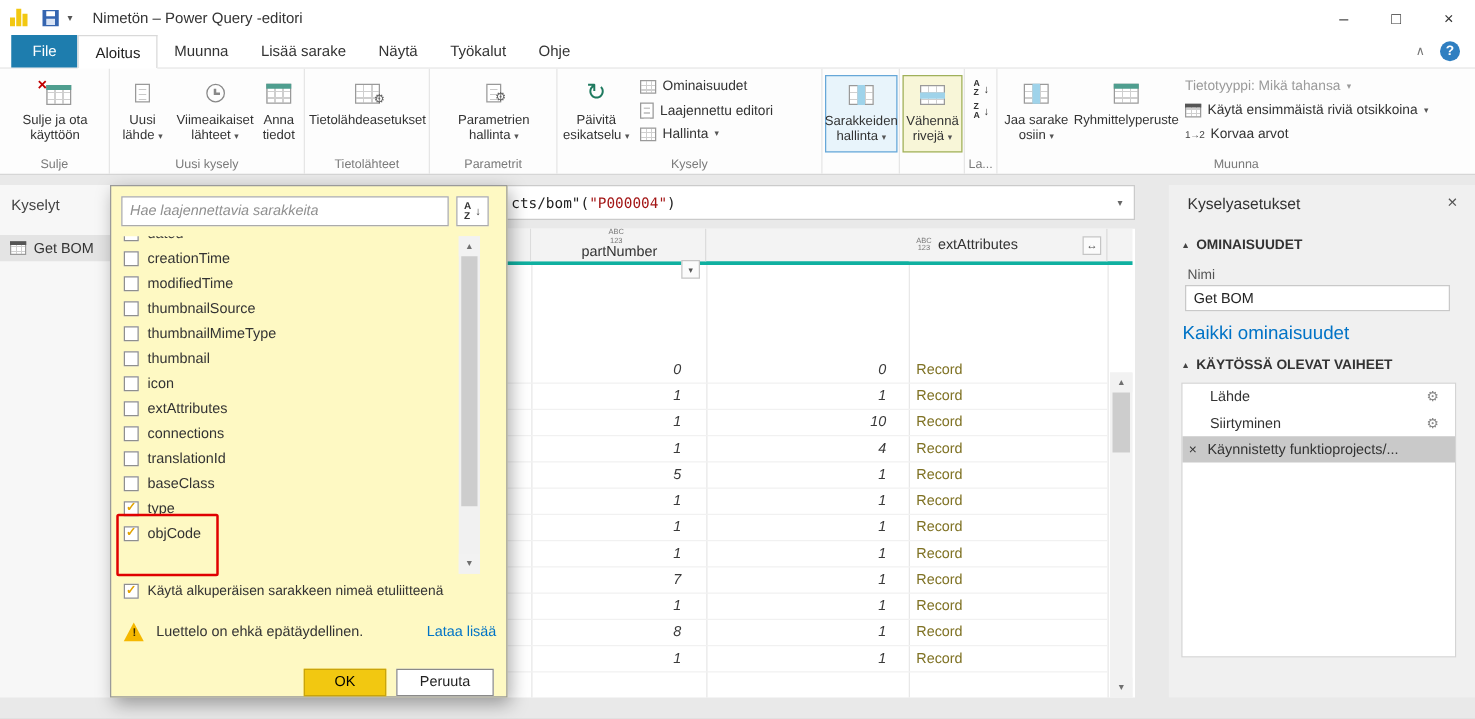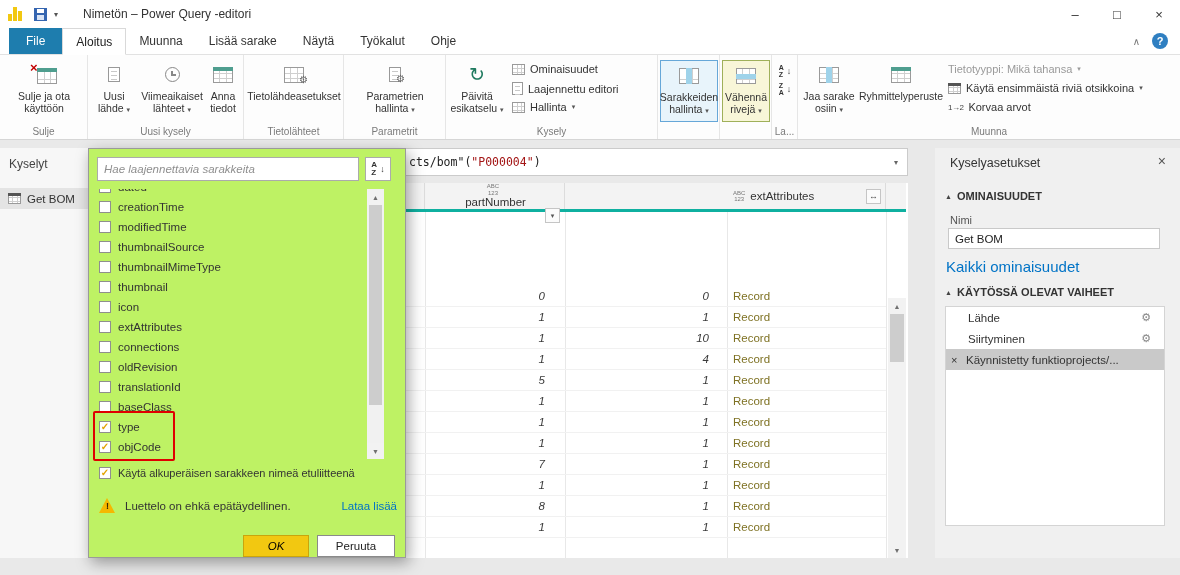--- a/index.html
+++ b/index.html
@@ -9,21 +9,21 @@
 
   
   .titlebar{position:absolute;left:0;top:0;width:100%;height:28px;background:#fff;display:flex;align-items:center;}
   .pbi-logo{display:flex;align-items:flex-end;gap:1px;margin-left:8px;height:14px;}
   .pbi-logo i{display:block;width:4px;background:#F2C811;}
   .pbi-b1{height:7px}.pbi-b2{height:14px}.pbi-b3{height:10px}
   .save-icon{width:13px;height:13px;background:#3565B0;margin-left:12px;position:relative;}
   .save-icon::before{content:"";position:absolute;left:3px;top:1px;width:7px;height:4px;background:#fff;}
   .save-icon::after{content:"";position:absolute;left:3px;bottom:1px;width:7px;height:5px;background:#d9e4f5;}
   .qat-caret{font-size:8px;color:#555;margin-left:7px;}
-  .title-text{margin-left:25px;font-size:12px;color:#333;}
+  .title-text{margin-left:16px;font-size:12px;color:#333;}
   .win-controls{margin-left:auto;display:flex;}
   .win-btn{width:42px;height:28px;display:flex;align-items:center;justify-content:center;font-size:13px;color:#333;}
 
   
   .tabrow{position:absolute;left:0;top:28px;width:100%;height:27px;background:#fff;display:flex;align-items:stretch;border-bottom:1px solid #e2e2e2;}
   .tab-file{background:#1E7DAE;color:#fff;padding:0 17px;display:flex;align-items:center;margin-left:9px;}
   .tab{padding:0 13px;display:flex;align-items:center;color:#333;}
   .tab.active{background:#fff;border:1px solid #d9d9d9;border-bottom:1px solid #fff;margin-bottom:-1px;color:#222;}
   .tabrow-right{margin-left:auto;display:flex;align-items:center;gap:12px;padding-right:12px;}
   .ribbon-collapse{color:#777;font-size:10px;}
@@ -123,21 +123,21 @@
   .steps{position:absolute;left:10px;top:158px;width:220px;height:220px;background:#fff;border:1px solid #d4d4d4;}
   .step{height:21px;display:flex;align-items:center;padding:0 13px 0 22px;font-size:11.5px;color:#333;white-space:nowrap;overflow:hidden;}
   .step .gear{margin-left:auto;font-size:11px;color:#888;}
   .step.selected{background:#c9c9c9;padding-left:5px;}
   .step .del{width:15px;font-size:11px;color:#333;flex:0 0 auto;}
 
   
   .statusbar{position:absolute;left:0;top:558px;width:100%;height:17px;background:#f0f0f0;border-top:1px solid #d8d8d8;display:flex;align-items:center;padding-left:8px;font-size:9.5px;letter-spacing:.5px;color:#444;}
 
   
-  .dialog{position:absolute;left:88px;top:148px;width:318px;height:410px;background:#bef264;border:1px solid #9a9a9a;box-shadow:3px 5px 14px rgba(0,0,0,.35);z-index:60;}
+  .dialog{position:absolute;left:88px;top:148px;width:318px;height:410px;background:#fef9c3;border:1px solid #9a9a9a;box-shadow:3px 5px 14px rgba(0,0,0,.35);z-index:60;}
   .dlg-search{position:absolute;left:8px;top:8px;width:262px;height:24px;border:1px solid #ababab;font-size:11.5px;padding:0 6px;font-family:"Liberation Sans",sans-serif;}
   .dlg-search::placeholder{font-style:italic;color:#8f8f8f;}
   .dlg-az{position:absolute;left:276px;top:8px;width:26px;height:24px;border:1px solid #ababab;display:flex;align-items:center;justify-content:center;gap:1px;background:#fff;}
   .dlg-az .az-letters{width:8px;font-size:8px;line-height:8px;}
   .dlg-list{position:absolute;left:8px;top:40px;width:264px;height:270px;overflow:hidden;}
   .chk-item{display:flex;align-items:center;height:20px;gap:7px;padding-left:2px;}
   .chk-item.clip{margin-top:-12px;}
   .cb{width:12px;height:12px;border:1px solid #8f8f8f;background:#fff;display:flex;align-items:center;justify-content:center;flex:0 0 auto;}
   .cb-mark{font-size:10px;font-weight:bold;color:#E2A300;line-height:1;}
   .cb-label{font-size:11.5px;color:#333;}
@@ -146,21 +146,21 @@
   .red-box{position:absolute;left:4px;top:262px;width:82px;height:50px;border:2px solid #E00000;border-radius:2px;z-index:70;}
   .dlg-prefix{position:absolute;left:10px;top:318px;display:flex;align-items:center;gap:7px;}
   .dlg-prefix .cb-label{font-size:11px;}
   .dlg-warning{position:absolute;left:10px;top:349px;width:298px;display:flex;align-items:center;gap:9px;font-size:11.5px;color:#333;}
   .warn{position:relative;width:17px;height:15px;flex:0 0 auto;}
   .warn-tri{position:absolute;left:0;top:0;width:0;height:0;border-left:8.5px solid transparent;border-right:8.5px solid transparent;border-bottom:15px solid #F5B800;}
   .warn-ex{position:absolute;left:0;top:3px;width:17px;text-align:center;font-size:9px;font-weight:bold;color:#3a2b00;z-index:1;}
   .load-more{margin-left:auto;color:#0073C6;}
   .dlg-buttons{position:absolute;left:0;top:386px;width:100%;display:flex;justify-content:flex-end;gap:8px;padding-right:10px;}
   .btn{height:22px;display:flex;align-items:center;justify-content:center;font-size:11.5px;}
-  .btn-ok{width:66px;background:#F2C811;border:1px solid #C9A50C;color:#000;font-style:italic;}
+  .btn-ok{width:66px;background:#F2C811;border:1px solid #C9A50C;color:#000;}
   .btn-cancel{width:78px;background:#fff;border:1px solid #8a8a8a;color:#222;}
 </style>
 </head>
 <body>
 
 <div id="app">
 
   <div class="titlebar">
     <span class="pbi-logo">
         <i class="pbi-b1"></i>
@@ -512,24 +512,20 @@
       <label class="chk-item">
           <span class="cb"></span>
           <span class="cb-label">extAttributes</span>
         </label>
       <label class="chk-item">
           <span class="cb"></span>
           <span class="cb-label">connections</span>
         </label>
       <label class="chk-item">
           <span class="cb"></span>
-          <span class="cb-label">oldRevision</span>
-        </label>
-      <label class="chk-item">
-          <span class="cb"></span>
           <span class="cb-label">translationId</span>
         </label>
       <label class="chk-item">
           <span class="cb"></span>
           <span class="cb-label">baseClass</span>
         </label>
       <label class="chk-item">
           <span class="cb">
             <span class="cb-mark">✓</span>
           </span>

